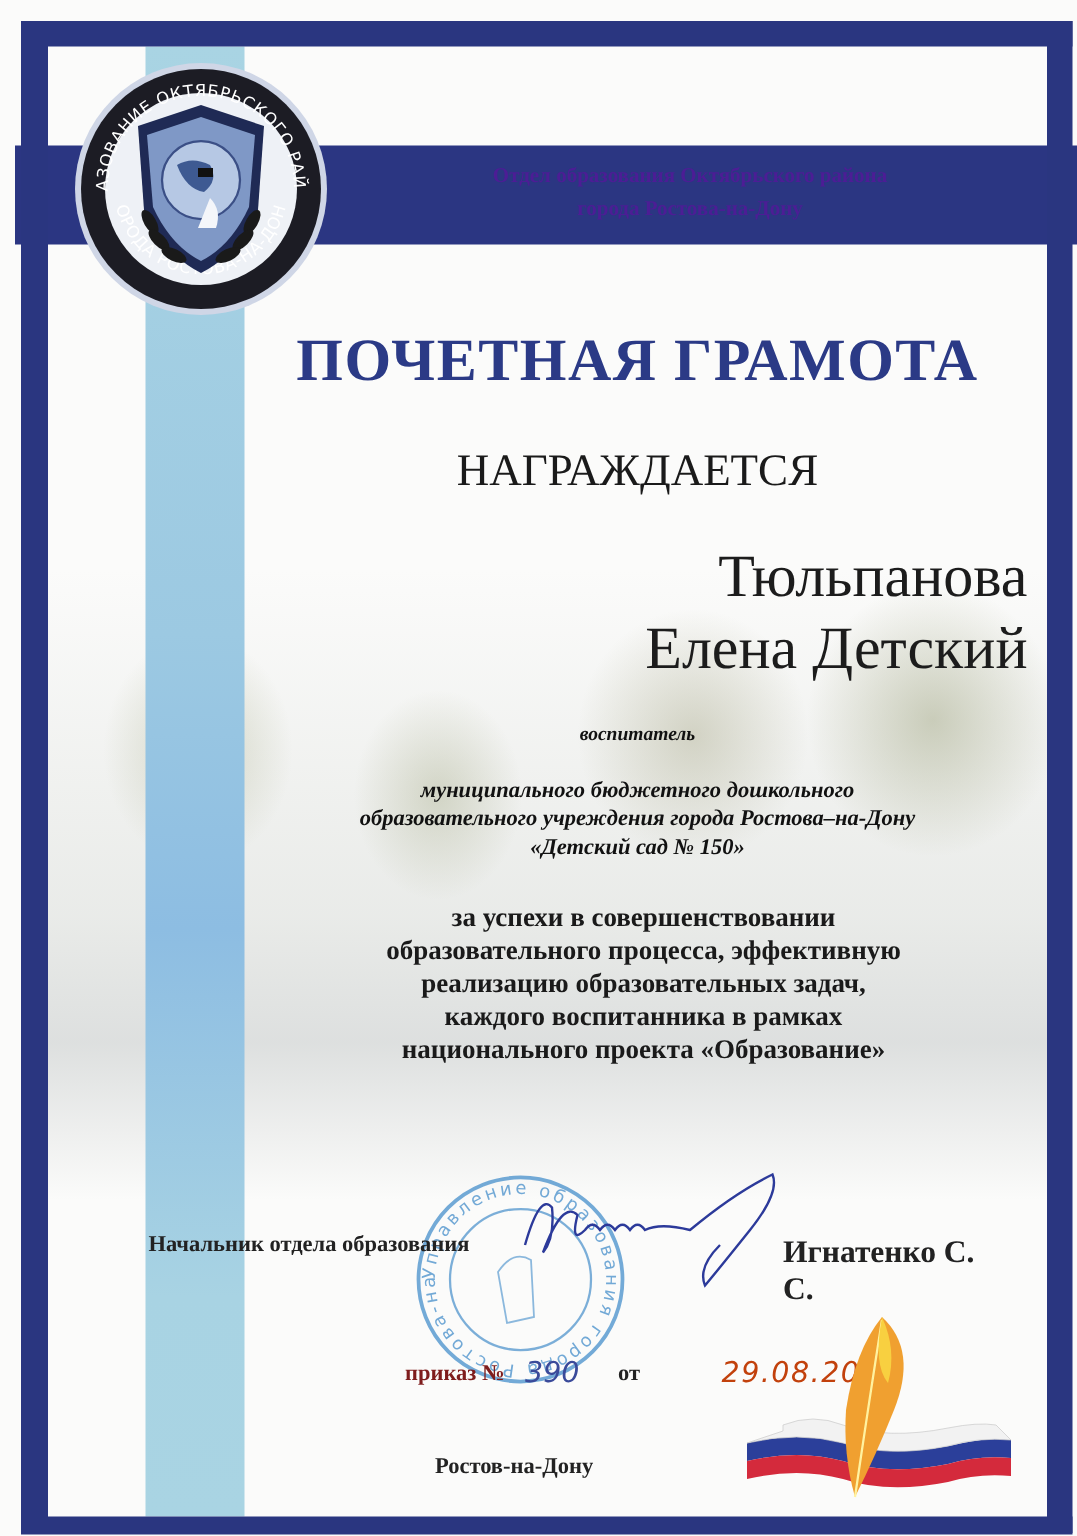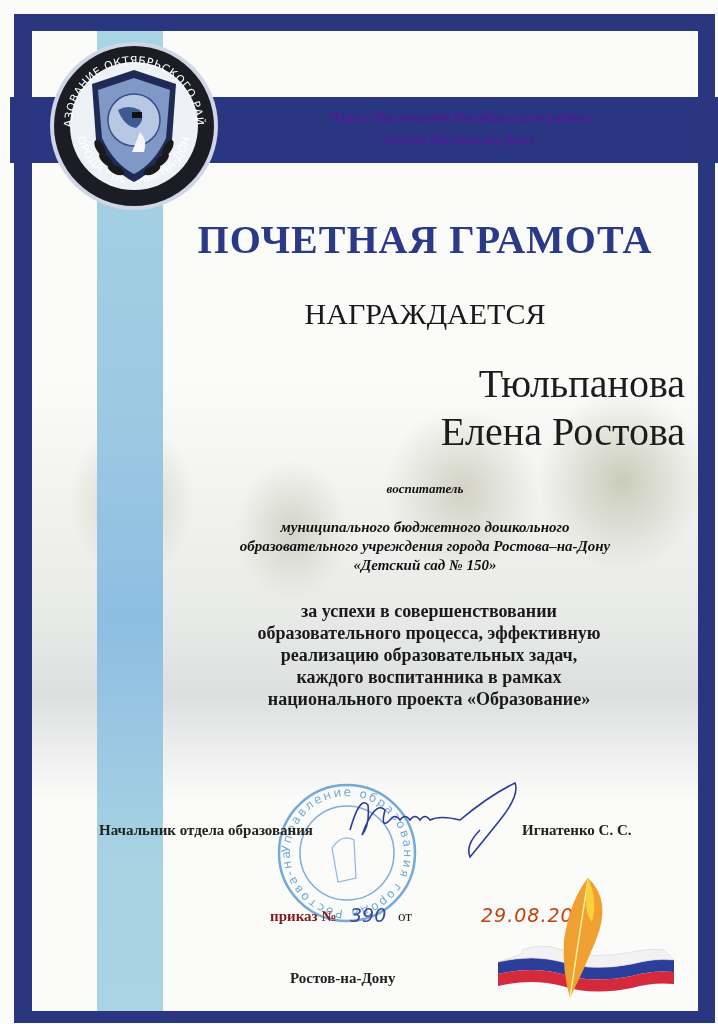--- a/index.html
+++ b/index.html
@@ -48,27 +48,27 @@
   .org {
     position: absolute; left: 165px; top: 518px; width: 520px; text-align: center;
     color: #111; font-size: 15px; font-style: italic; font-weight: bold; line-height: 19px;
   }
   .reason {
     position: absolute; left: 165px; top: 600px; width: 528px; text-align: center;
     color: #1a1a1a; font-size: 18px; font-weight: bold; line-height: 22px;
   }
   .sign-row { position: absolute; left: 99px; top: 822px; width: 560px; height: 24px; }
   .sign-label { position: absolute; left: 0; top: 0; color: #222; font-size: 15px; font-weight: bold; }
-  .sign-name { position: absolute; left: 423px; top: 0; color: #222; font-size: 15px; font-weight: bold; }
+  .sign-name { position: absolute; left: 423px; top: 0; color: #222; font-size: 21px; font-weight: bold; }
   .stamp { position: absolute; left: 272px; top: 778px; width: 150px; height: 150px; }
   .signature { position: absolute; left: 340px; top: 775px; width: 200px; height: 90px; }
   .order-row { position: absolute; left: 270px; top: 904px; height: 22px; }
   .order-label { position: absolute; left: 0; top: 4px; white-space: nowrap; color: #7f1d1d; font-size: 15px; font-weight: bold; }
   .order-num { position: absolute; left: 80px; top: 0; white-space: nowrap; color: #3a4a9a; font-size: 19px; font-style: italic; font-family: "DejaVu Sans", sans-serif; font-weight: 300; }
-  .order-from { position: absolute; left: 128px; top: 4px; white-space: nowrap; color: #222; font-size: 15px; font-weight: normal; }
+  .order-from { position: absolute; left: 142px; top: 4px; white-space: nowrap; color: #222; font-size: 15px; font-weight: bold; }
   .order-date { position: absolute; left: 172px; top: 0; white-space: nowrap; color: #c2410c; font-size: 19px; font-style: italic; font-family: "DejaVu Sans", sans-serif; letter-spacing: 1px; margin-left: 39px; }
   .city { position: absolute; left: 290px; top: 970px; color: #222; font-size: 15px; font-weight: bold; }
   .emblem { position: absolute; left: 492px; top: 870px; width: 190px; height: 135px; }
 </style>
 </head>
 <body>
 
 <div class="photo-bg"></div>
 <div class="band-vertical"></div>
 <div class="band-horizontal"></div>
@@ -112,21 +112,21 @@
 <div class="header-text">
   <div>Отдел образования Октябрьского района</div>
   <div>города Ростова-на-Дону</div>
 </div>
 
 <div class="title">ПОЧЕТНАЯ ГРАМОТА</div>
 <div class="awarded">НАГРАЖДАЕТСЯ</div>
 
 <div class="name">
   <div>Тюльпанова</div>
-  <div>Елена Ростова</div>
+  <div>Елена Детский</div>
 </div>
 
 <div class="position">воспитатель</div>
 
 <div class="org">
   <div>муниципального бюджетного дошкольного</div>
   <div>образовательного учреждения города Ростова–на-Дону</div>
   <div>«Детский сад № 150»</div>
 </div>
 

